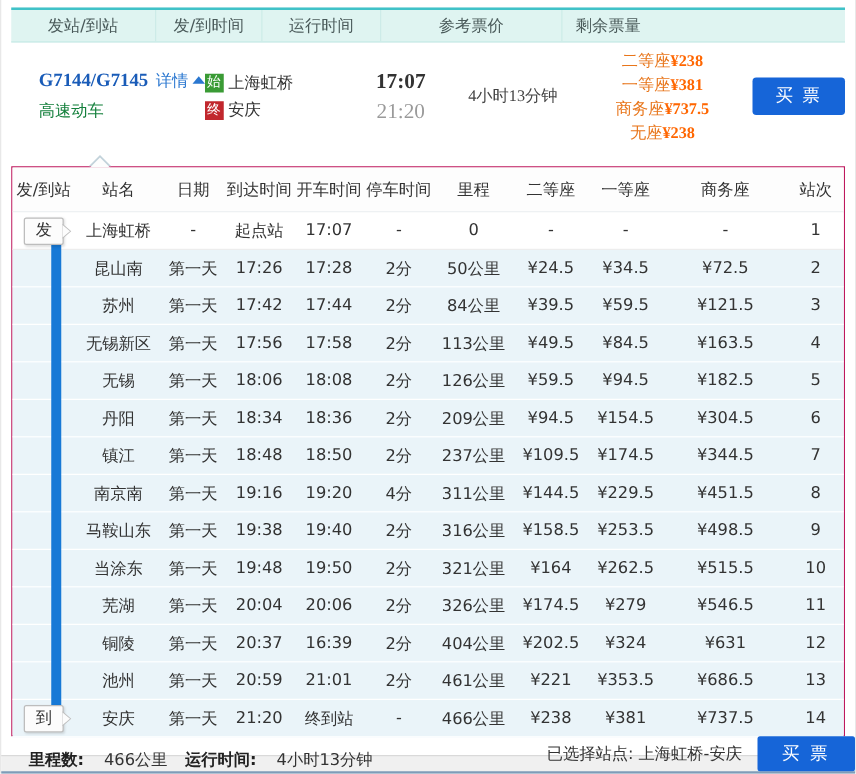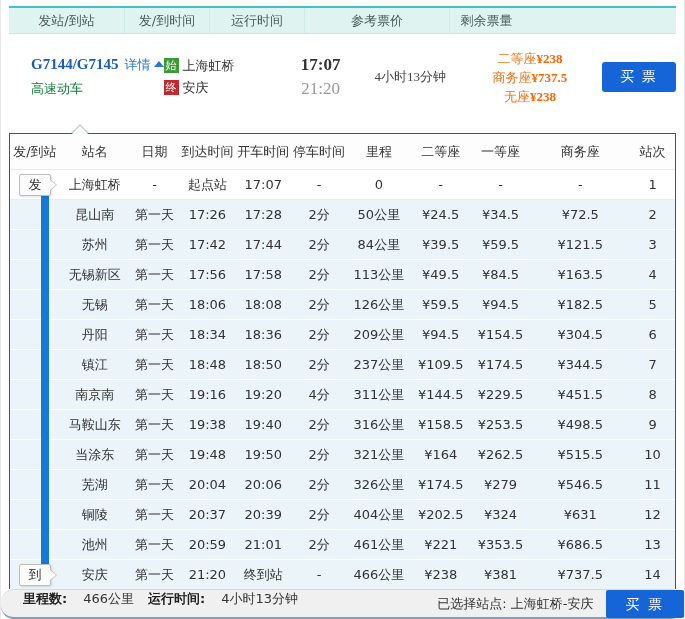--- a/index.html
+++ b/index.html
@@ -55,22 +55,22 @@
     background:#fcfcfc; border:1px solid #bdbdbd; border-radius:2px; color:#333; z-index:2;
     box-shadow:1px 1px 2px rgba(0,0,0,.12); }
   .stop-badge:after { content:""; position:absolute; right:-6px; top:5px; width:0; height:0;
     border-top:5px solid transparent; border-bottom:5px solid transparent; border-left:6px solid #fcfcfc; }
   .stop-badge:before { content:""; position:absolute; right:-7px; top:4px; width:0; height:0;
     border-top:6px solid transparent; border-bottom:6px solid transparent; border-left:7px solid #bdbdbd; }
   .stop-badge.dep { top:4px; }
   .stop-badge.arr { top:394px; }
 
   
-  .footer { position:absolute; left:0; right:0; bottom:0; height:30px; background:#f0f0f0;
-    border-top:1px solid #d9d9d9; border-bottom:2px solid #7f9cb8; display:flex; align-items:flex-start;border-radius:13px; }
+  .footer { position:absolute; left:0; right:0; bottom:0; height:15px; background:#f0f0f0;
+    border-top:1px solid #d9d9d9; border-bottom:2px solid #7f9cb8; display:flex; align-items:flex-end; }
   .footer .lbl { font-weight:bold; color:#222; }
   .footer .val { color:#333; }
   .f-mile-lbl { margin-left:22px; }
   .f-mile { margin-left:16px; }
   .f-dur-lbl { margin-left:14px; }
   .f-dur { margin-left:16px; }
   .f-right { margin-left:auto; display:flex; align-items:center; }
   .f-sel { color:#333; }
   .buy-btn.footer-buy { border-radius:2px; padding:6px 20px; margin-left:12px; height:28px; line-height:16px; }
 </style>
@@ -102,20 +102,21 @@
         <span class="badge end">终</span><span>安庆</span>
       </div>
     </div>
     <div class="tr-c3">
       <div class="time-dep">17:07</div>
       <div class="time-arr">21:20</div>
     </div>
     <div class="tr-c4">4小时13分钟</div>
     <div class="tr-c5">
       <div class="fare-line"><span class="fl">二等座</span><span class="fa">¥238</span></div>
+      <div class="fare-line"><span class="fl">一等座</span><span class="fa">¥381</span></div>
       <div class="fare-line"><span class="fl">商务座</span><span class="fa">¥737.5</span></div>
       <div class="fare-line"><span class="fl">无座</span><span class="fa">¥238</span></div>
     </div>
     <div class="tr-c6">
       <button class="buy-btn">买 票</button>
     </div>
   </div>
 
   <div class="panel-wrap">
     <span class="notch-outer"></span>
@@ -279,21 +280,21 @@
             <div class="cell w7">¥174.5</div>
             <div class="cell w8">¥279</div>
             <div class="cell w9">¥546.5</div>
             <div class="cell w10">11</div>
           </div>
           <div class="t-row">
             <div class="cell w0"></div>
             <div class="cell w1">铜陵</div>
             <div class="cell w2">第一天</div>
             <div class="cell w3">20:37</div>
-            <div class="cell w4">20:39</div>
+            <div class="cell w4">16:39</div>
             <div class="cell w5">2分</div>
             <div class="cell w6">404公里</div>
             <div class="cell w7">¥202.5</div>
             <div class="cell w8">¥324</div>
             <div class="cell w9">¥631</div>
             <div class="cell w10">12</div>
           </div>
           <div class="t-row">
             <div class="cell w0"></div>
             <div class="cell w1">池州</div>

